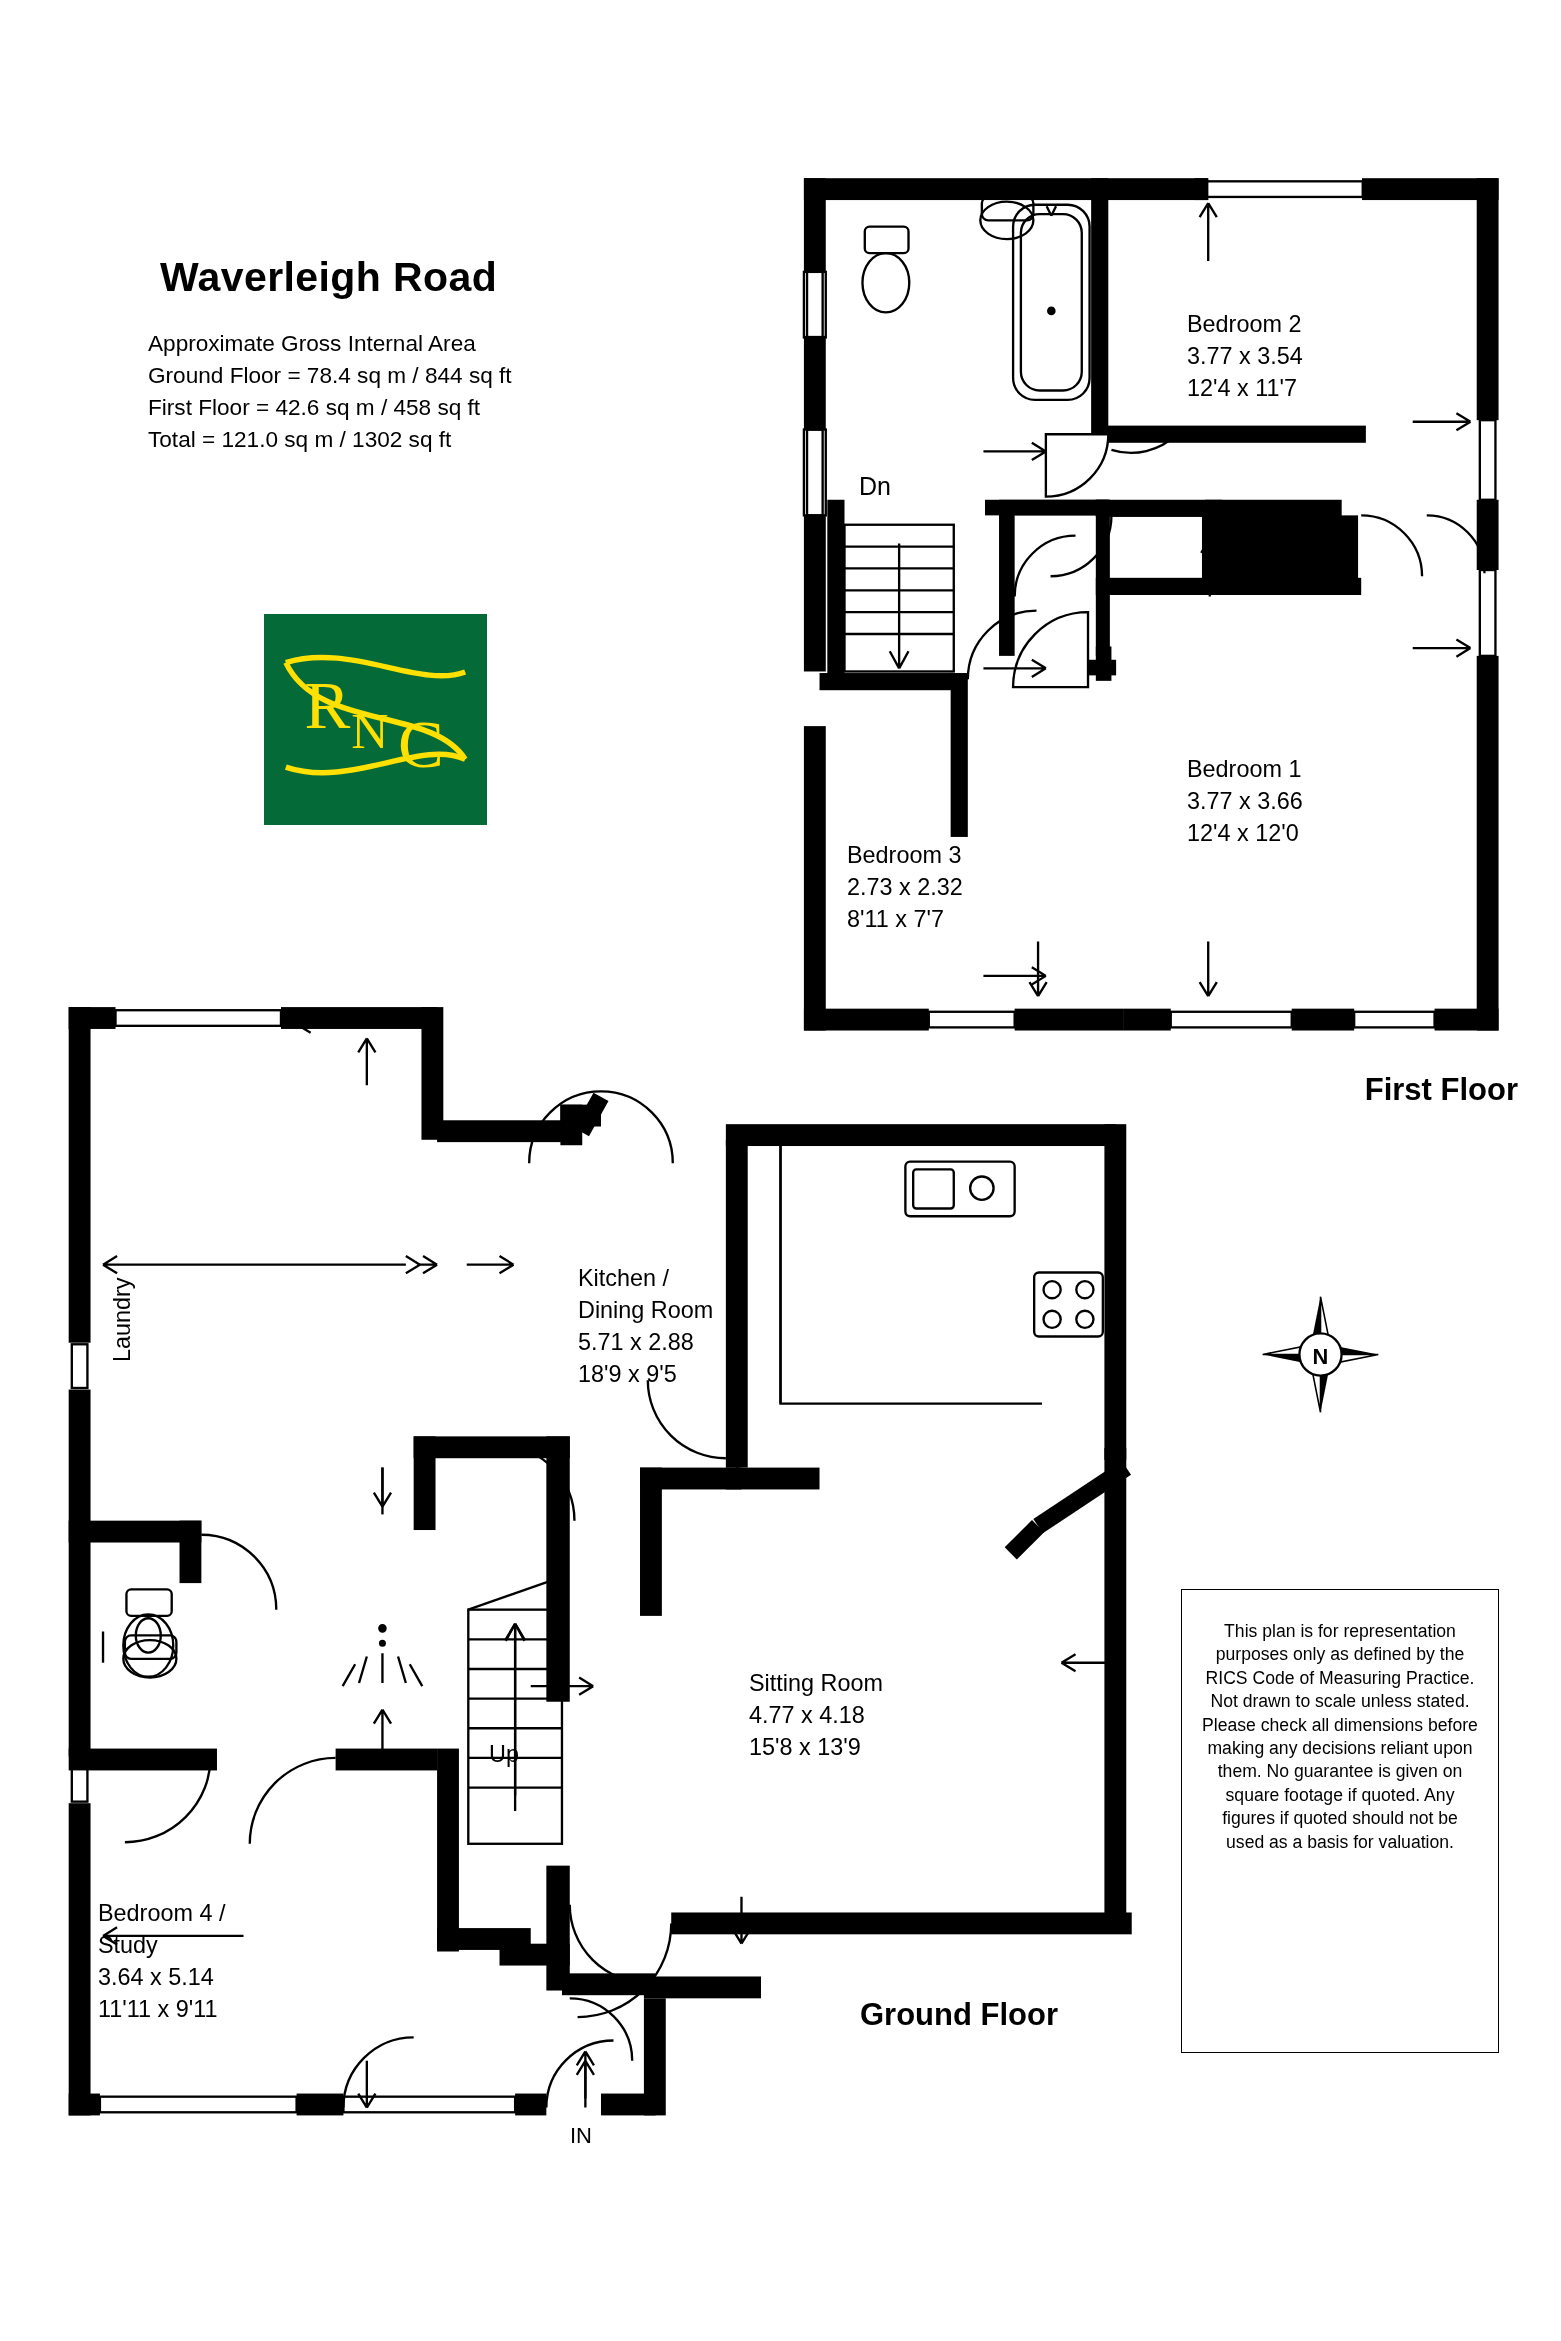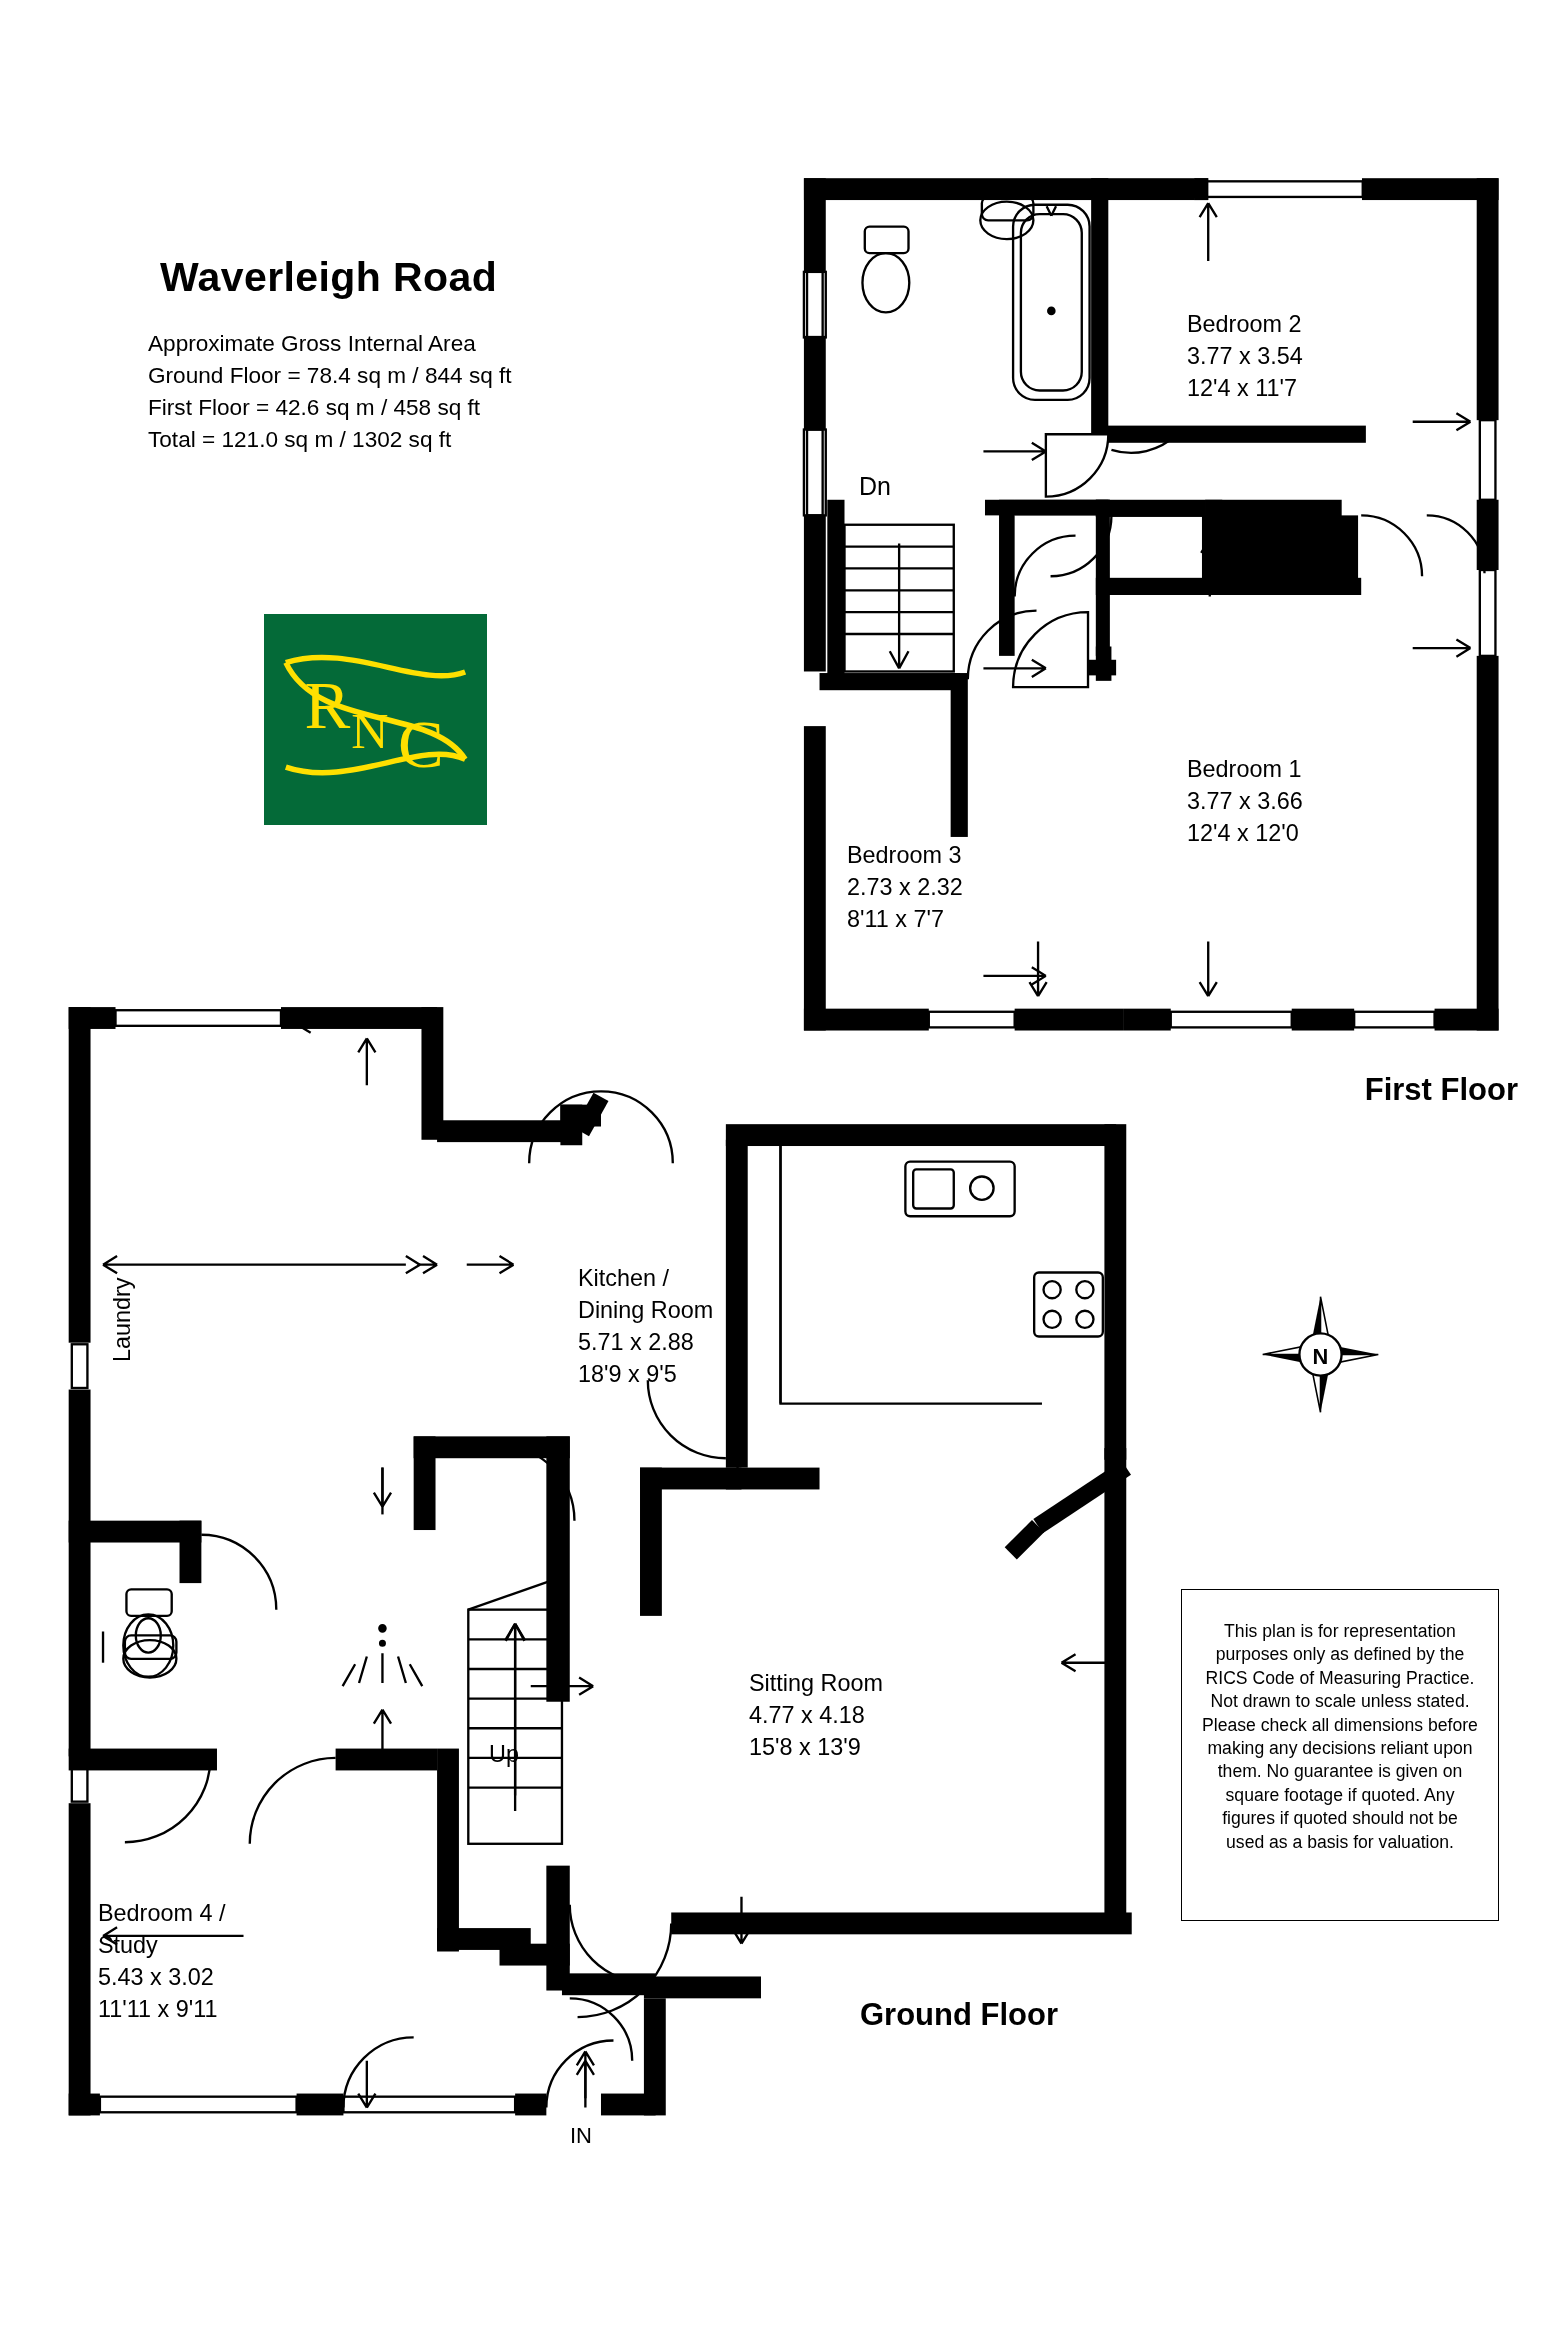--- a/index.html
+++ b/index.html
@@ -52,21 +52,21 @@
     font-size: 31px; font-weight: bold;
   }
   #ground-floor-label {
     left: 860px; top: 1997px;
     font-size: 31px; font-weight: bold;
   }
 
   
   #disclaimer {
     left: 1181px; top: 1589px;
-    width: 318px; height: 332px;
+    width: 318px; height: 464px;
     border: 1.6px solid #000;
     box-sizing: border-box;
     padding: 30px 19px 7.8px 19px;
     font-size: 17.6px;
     line-height: 23.4px;
     text-align: center;
   }
 
   
   #compass { left: 1258px; top: 1292px; width: 125px; height: 125px; }
@@ -402,21 +402,21 @@
 
   <div class="abs room-label" id="lbl-sitting">
     <div class="nm">Sitting Room</div>
     <div>4.77 x 4.18</div>
     <div>15'8 x 13'9</div>
   </div>
 
   <div class="abs room-label" id="lbl-bed4">
     <div class="nm">Bedroom 4 /</div>
     <div class="nm">Study</div>
-    <div>5.43 x 3.02</div>
+    <div>3.64 x 5.14</div>
     <div>11'11 x 9'11</div>
   </div>
 
   <div class="abs" id="lbl-laundry">Laundry</div>
   <div class="abs" id="lbl-up">Up</div>
   <div class="abs" id="lbl-in">IN</div>
   <div class="abs" id="ground-floor-label">Ground Floor</div>
 
   <div class="abs" id="compass">
     <svg width="125" height="125" viewBox="0 0 160 160">

